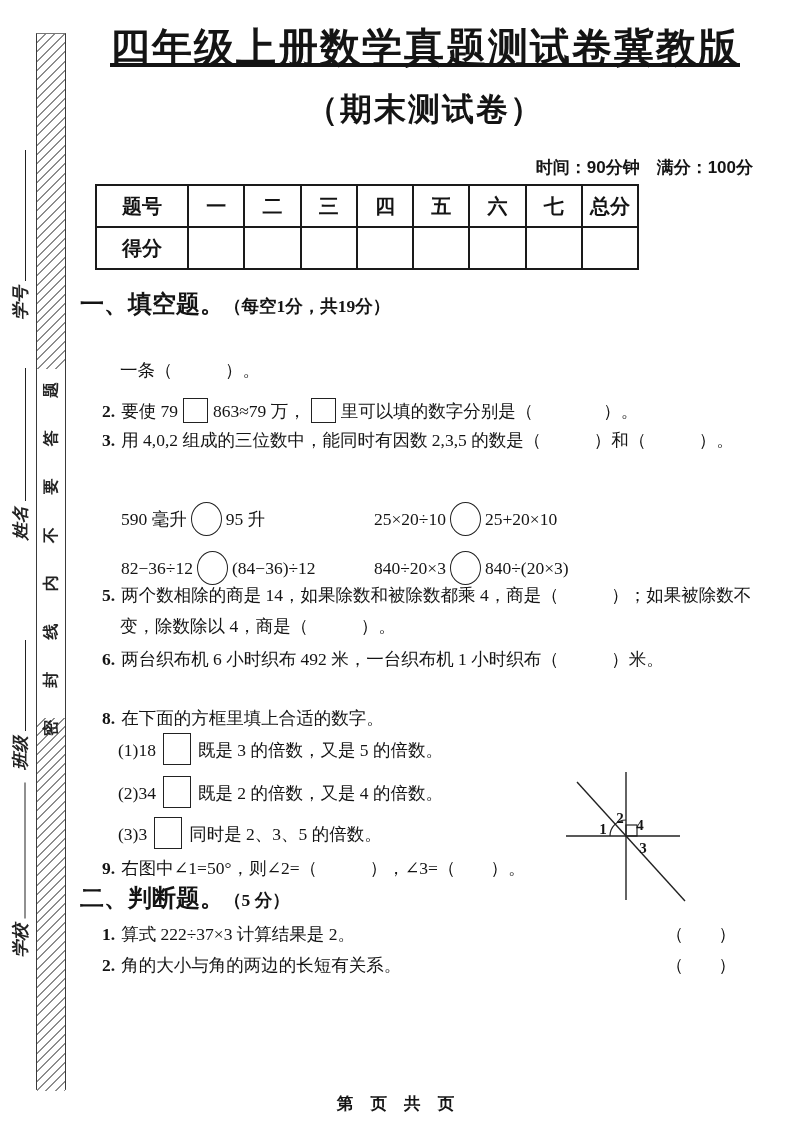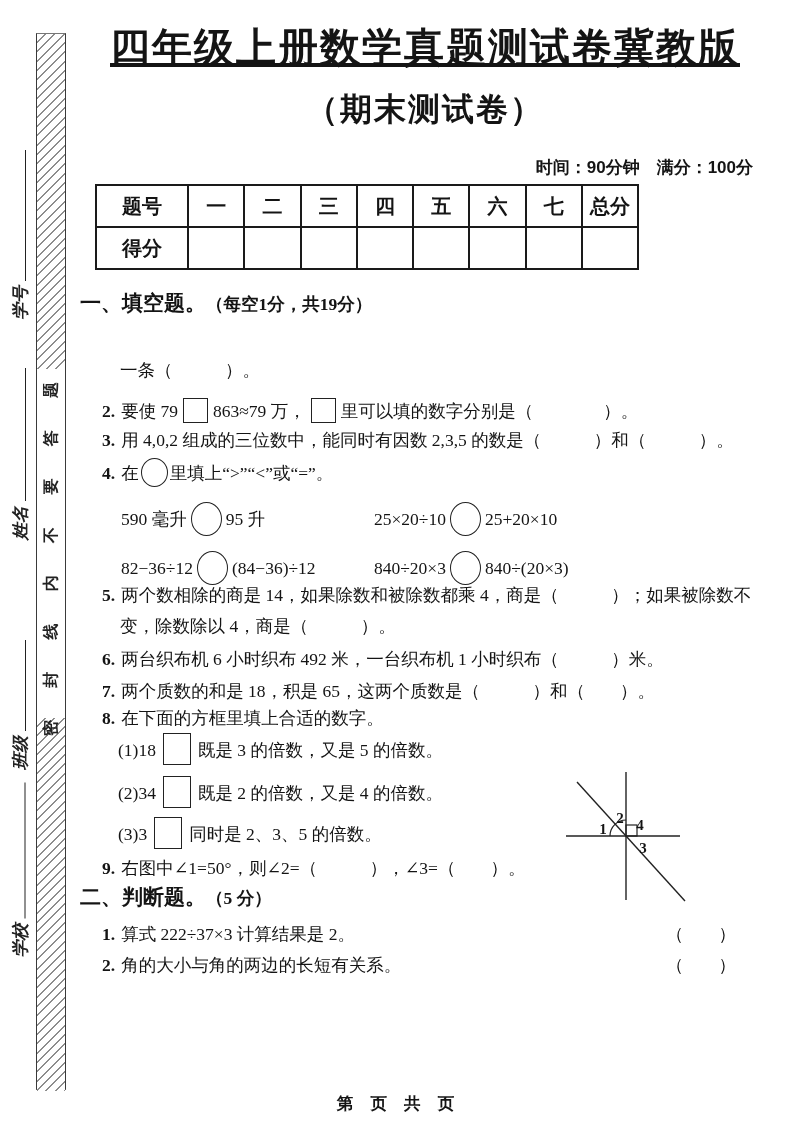--- a/index.html
+++ b/index.html
@@ -33,21 +33,21 @@
   
   .score-table{position:absolute;left:95px;top:184px;border-collapse:collapse;table-layout:fixed;width:544px;}
   .score-table td{border:2px solid #1a1a1a;height:40px;text-align:center;vertical-align:middle;
                   font-size:20px;font-weight:600;padding:0;}
   .score-table td.first{width:90px;}
 
   
   .content{position:absolute;left:80px;top:0;width:700px;height:1122px;}
   .ln{position:absolute;white-space:nowrap;font-size:17.5px;line-height:24px;width:690px;}
   .qn{font-weight:bold;margin-right:6px;}
-  .sec{font-family:Liberation Mono, monospace;font-weight:bold;font-size:21px;}
+  .sec{font-family:Liberation Sans, sans-serif;font-weight:bold;font-size:24px;}
   .pts{font-weight:600;font-size:17.5px;}
   .cmp{position:absolute;top:0;white-space:nowrap;}
   .ans{position:absolute;left:564px;top:0;}
   .boxS{display:inline-block;width:23px;height:23px;border:1.7px solid #222;vertical-align:-6px;margin:0 5px;}
   .boxL{display:inline-block;width:26px;height:30px;border:1.7px solid #222;vertical-align:-9px;margin:0 7px;}
   .cirS{display:inline-block;width:25px;height:27px;border:1.7px solid #222;border-radius:50%;
         vertical-align:-8px;margin:0 2px;}
   .cir{display:inline-block;width:29px;height:32px;border:1.7px solid #222;border-radius:50%;
        vertical-align:-11px;margin:0 4px;}
 
@@ -138,23 +138,20 @@
     </div>
 
     <div class="ln" style="top:398px;left:22px;">
       <span class="qn">2.</span><span>要使 79</span><span class="boxS"></span><span>863≈79 万，</span><span class="boxS"></span><span>里可以填的数字分别是（　　　　）。</span>
     </div>
 
     <div class="ln" style="top:428px;left:22px;">
       <span class="qn">3.</span><span>用 4,0,2 组成的三位数中，能同时有因数 2,3,5 的数是（　　　）和（　　　）。</span>
     </div>
 
-    <div class="ln" style="top:458px;left:22px;">
-      <span class="qn">4.</span><span>在</span><span class="cirS"></span><span>里填上“&gt;”“&lt;”或“=”。</span>
-    </div>
 
     <div class="ln" style="top:502px;left:0;">
       <span class="cmp" style="left:41px;"><span>590 毫升</span><span class="cir"></span><span>95 升</span></span>
       <span class="cmp" style="left:294px;"><span>25×20÷10</span><span class="cir"></span><span>25+20×10</span></span>
     </div>
     <div class="ln" style="top:551px;left:0;">
       <span class="cmp" style="left:41px;"><span>82−36÷12</span><span class="cir"></span><span>(84−36)÷12</span></span>
       <span class="cmp" style="left:294px;"><span>840÷20×3</span><span class="cir"></span><span>840÷(20×3)</span></span>
     </div>
 
@@ -162,23 +159,20 @@
       <span class="qn">5.</span><span>两个数相除的商是 14，如果除数和被除数都乘 4，商是（　　　）；如果被除数不</span>
     </div>
     <div class="ln" style="top:614px;left:40px;">
       <span>变，除数除以 4，商是（　　　）。</span>
     </div>
 
     <div class="ln" style="top:647px;left:22px;">
       <span class="qn">6.</span><span>两台织布机 6 小时织布 492 米，一台织布机 1 小时织布（　　　）米。</span>
     </div>
 
-    <div class="ln" style="top:679px;left:22px;">
-      <span class="qn">7.</span><span>两个质数的和是 18，积是 65，这两个质数是（　　　）和（　　）。</span>
-    </div>
 
     <div class="ln" style="top:706px;left:22px;">
       <span class="qn">8.</span><span>在下面的方框里填上合适的数字。</span>
     </div>
     <div class="ln" style="top:733px;left:38px;">
       <span>(1)18</span><span class="boxL"></span><span>既是 3 的倍数，又是 5 的倍数。</span>
     </div>
     <div class="ln" style="top:776px;left:38px;">
       <span>(2)34</span><span class="boxL"></span><span>既是 2 的倍数，又是 4 的倍数。</span>
     </div>

